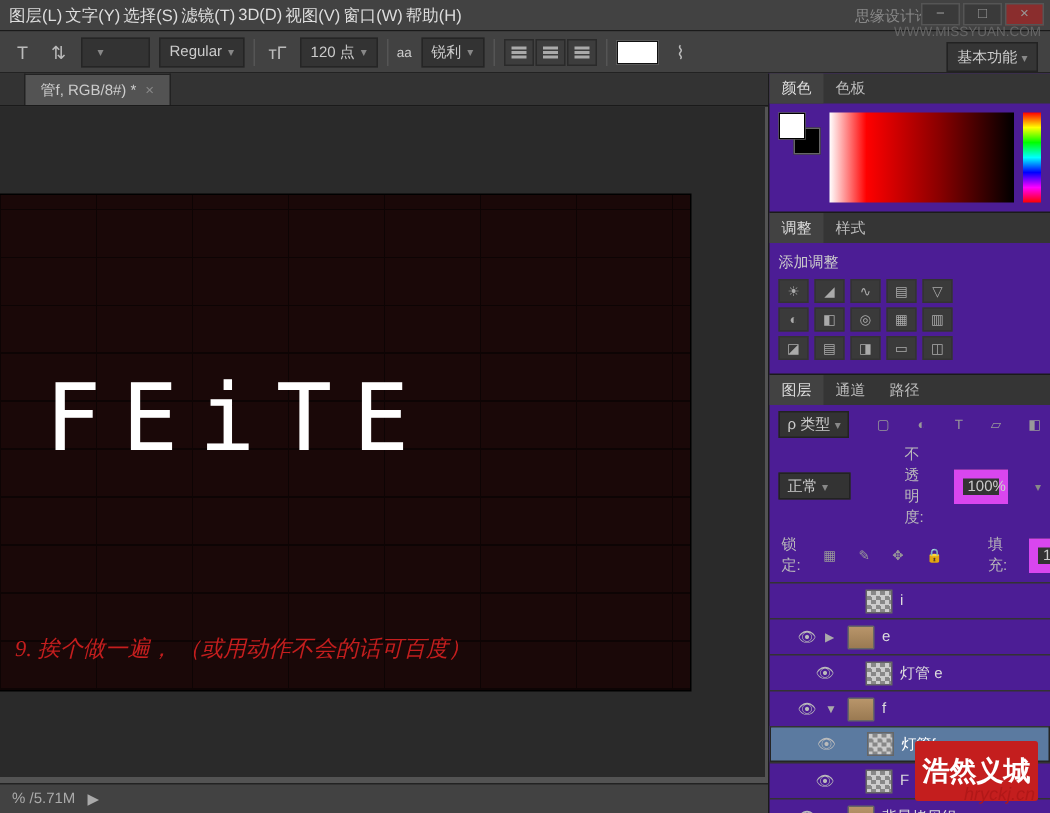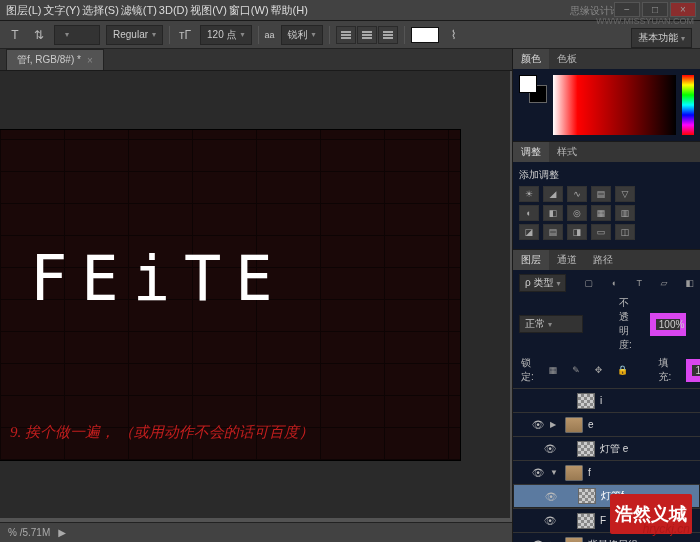--- a/index.html
+++ b/index.html
@@ -14,29 +14,29 @@
 .toolbar{height:28px;background:#424242;display:flex;align-items:center;padding:0 6px;border-bottom:1px solid #222;gap:6px}
 .sel{background:#333;border:1px solid #252525;height:20px;color:#ccc;padding:0 6px;display:flex;align-items:center;gap:4px;font-size:10px}
 .chev{font-size:8px;color:#888}
 .tico{width:18px;height:18px;display:flex;align-items:center;justify-content:center;color:#bbb;font-size:12px}
 .divider{width:1px;height:18px;background:#555}
 .align-grp{display:flex;gap:1px}
 .abtn{width:20px;height:18px;background:#3d3d3d;border:1px solid #2a2a2a;display:flex;align-items:center;justify-content:center}
 .abtn span{display:block;width:10px;height:2px;background:#aaa;box-shadow:0 3px 0 #aaa,0 -3px 0 #aaa}
 .swatch{width:28px;height:16px;background:#fff;border:1px solid #111}
 .essentials{position:absolute;right:8px;top:28px;background:#353535;padding:2px 6px;border:1px solid #222;font-size:10px}
-.tabbar{height:22px;background:#333;display:flex;align-items:end;padding-left:6px;border-bottom:1px solid #1a1a1a}
+.tabbar{height:22px;background:#333;display:flex;align-items:end;padding-left:16px;border-bottom:1px solid #1a1a1a}
 .tab{background:#535353;padding:3px 10px;font-size:10px;color:#ccc;border:1px solid #222;border-bottom:none;display:flex;gap:6px;align-items:center}
 .tab-x{color:#888}
 .workarea{position:absolute;left:0;top:71px;right:190px;bottom:24px;background:#2a2a2a;display:flex;align-items:center;}
 .canvas{width:460px;height:330px;background:#1a0808;position:relative;background-image:repeating-linear-gradient(0deg,#0d0404 0,#0d0404 1px,transparent 1px,transparent 32px),repeating-linear-gradient(90deg,#0d0404 0,#0d0404 1px,transparent 1px,transparent 64px);box-shadow:0 0 0 1px #000}
 .neon{position:absolute;top:112px;left:30px;font-size:62px;letter-spacing:14px;color:#fff;font-weight:300;font-family:monospace}
 .annotation{position:absolute;bottom:18px;left:10px;color:#c41e1e;font-size:15px;font-style:italic;font-family:serif}
 .status{position:absolute;bottom:0;left:0;right:0;height:20px;background:#424242;display:flex;align-items:center;padding:0 8px;font-size:10px;color:#aaa;border-top:1px solid #222}
-.panels{position:absolute;right:0;top:49px;width:188px;bottom:0;background:#0f172a;border-left:1px solid #1a1a1a;display:flex;flex-direction:column}
+.panels{position:absolute;right:0;top:49px;width:188px;bottom:0;background:#4c1d95;border-left:1px solid #1a1a1a;display:flex;flex-direction:column}
 .panel{border-bottom:1px solid #1a1a1a}
 .ptabs{display:flex;background:#353535;height:20px;align-items:center}
 .ptab{padding:0 8px;font-size:10px;color:#bbb;cursor:default;height:100%;display:flex;align-items:center}
 .ptab.active{background:#424242;color:#ddd}
 .color-body{padding:6px;display:flex;gap:6px}
 .fgbg{position:relative;width:28px;height:28px}
 .fg{position:absolute;width:18px;height:18px;background:#fff;border:1px solid #000;top:0;left:0;z-index:2}
 .bg{position:absolute;width:18px;height:18px;background:#000;border:1px solid #666;bottom:0;right:0}
 .ramp{flex:1;height:60px;background:linear-gradient(to right,#fff 0%,#f00 20%,#800 60%,#000 100%)}
 .huebar{width:12px;height:60px;background:linear-gradient(to bottom,#f00,#ff0,#0f0,#0ff,#00f,#f0f,#f00)}
@@ -208,21 +208,21 @@
             <span>ρ 类型</span>
             <span class="chev">▾</span>
           </div>
         <div class="lock-ico">▢</div>
         <div class="lock-ico">◐</div>
         <div class="lock-ico">T</div>
         <div class="lock-ico">▱</div>
         <div class="lock-ico">◧</div>
       </div>
       <div class="lrow">
-        <div class="lsel" style="width:64px">
+        <div class="lsel" style="width:48px">
             <span>正常</span>
             <span class="chev">▾</span>
           </div>
         <span class="lspacer"></span>
         <span class="llabel">不透明度:</span>
         <div class="linput">100%</div>
         <span class="chev">▾</span>
       </div>
       <div class="lrow lock-row">
         <span class="llabel">锁定:</span>

